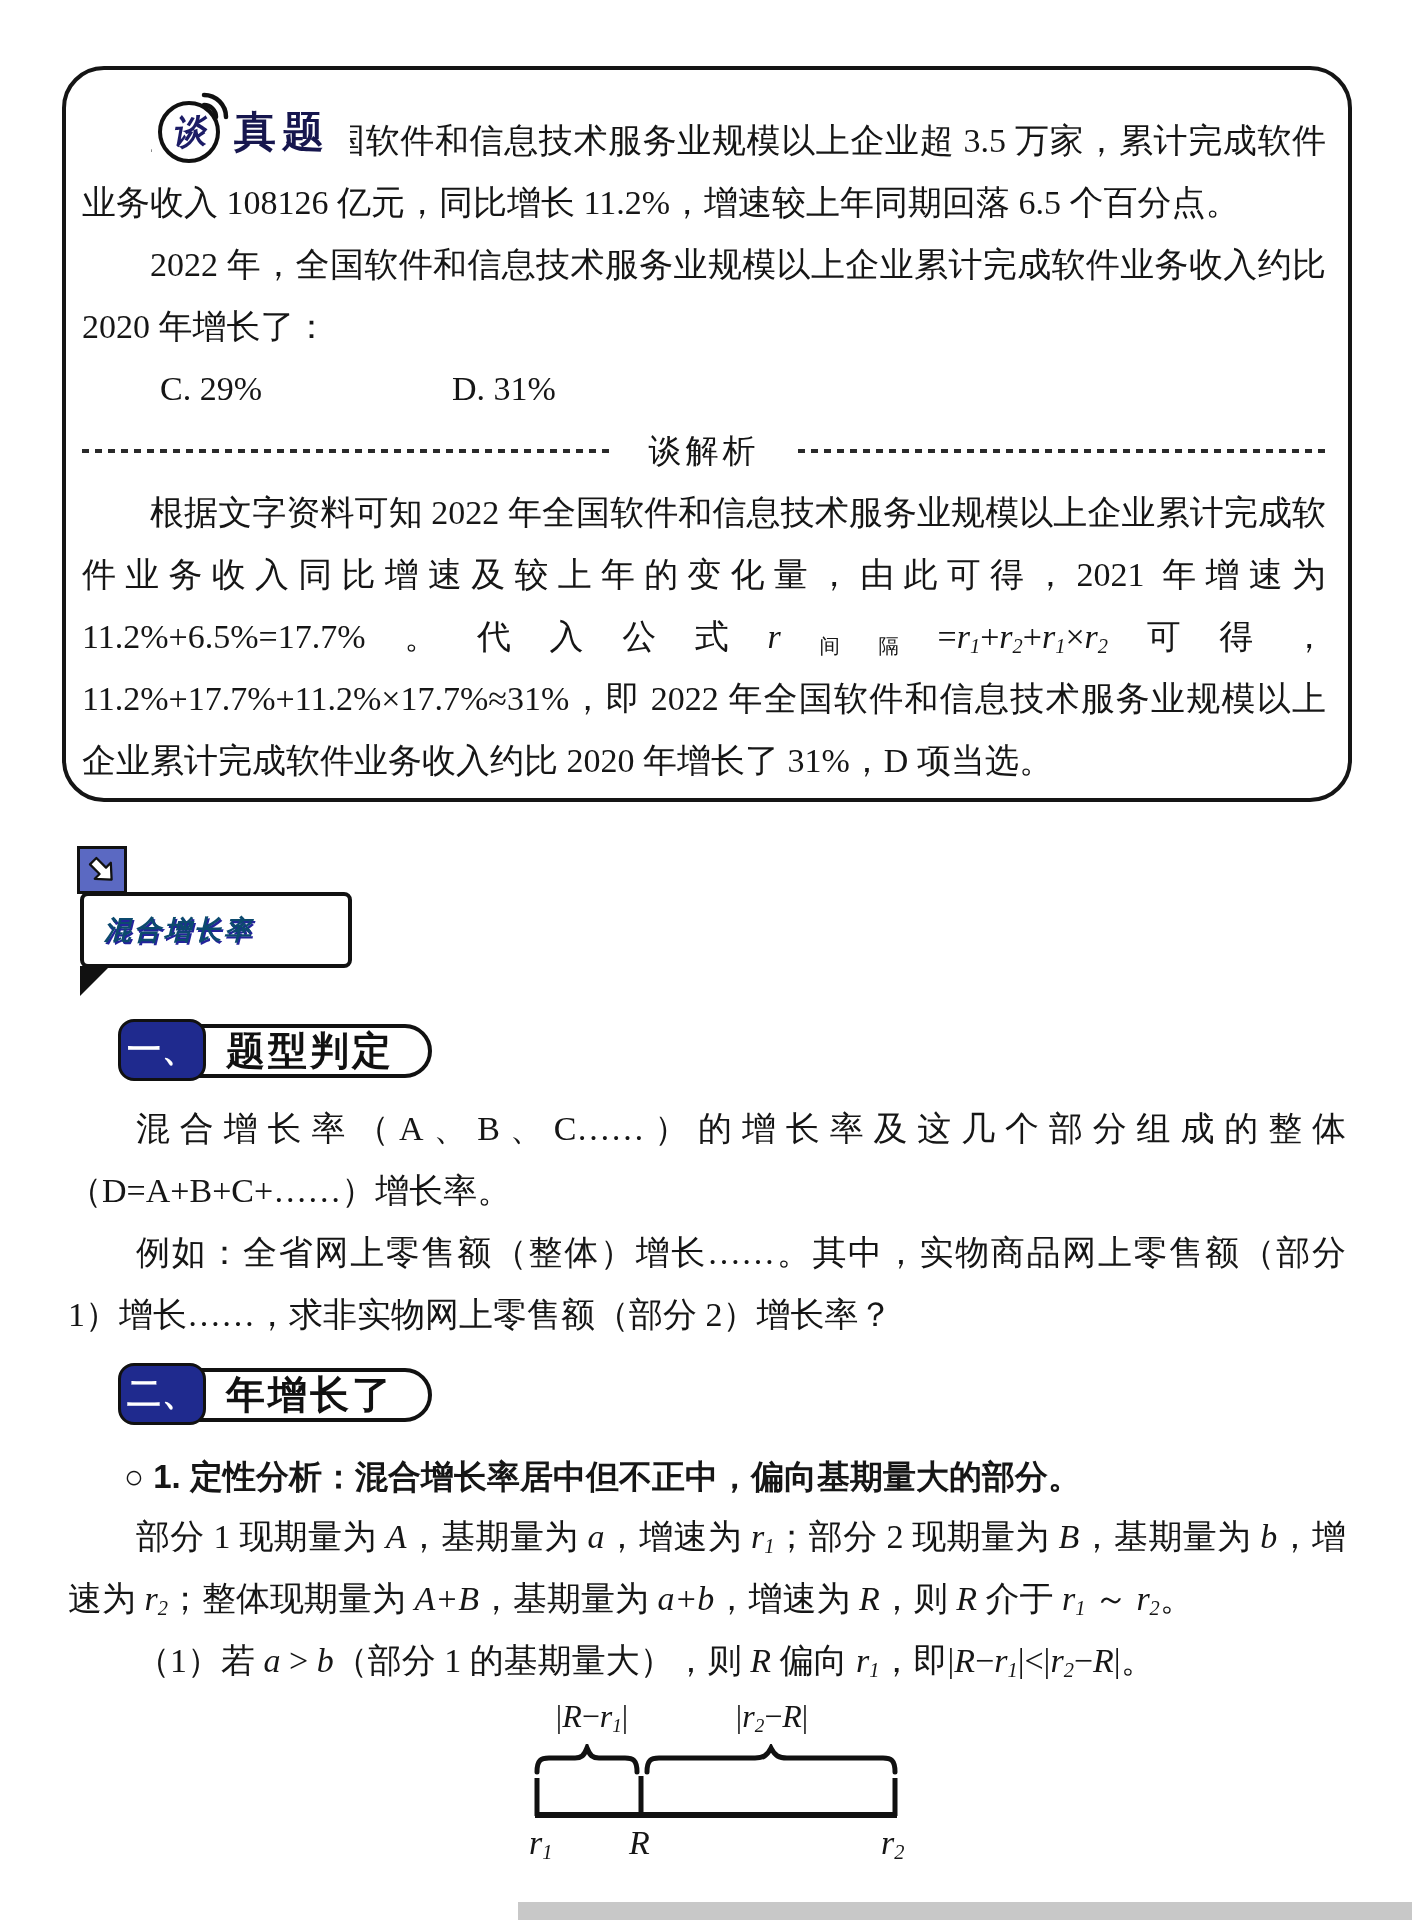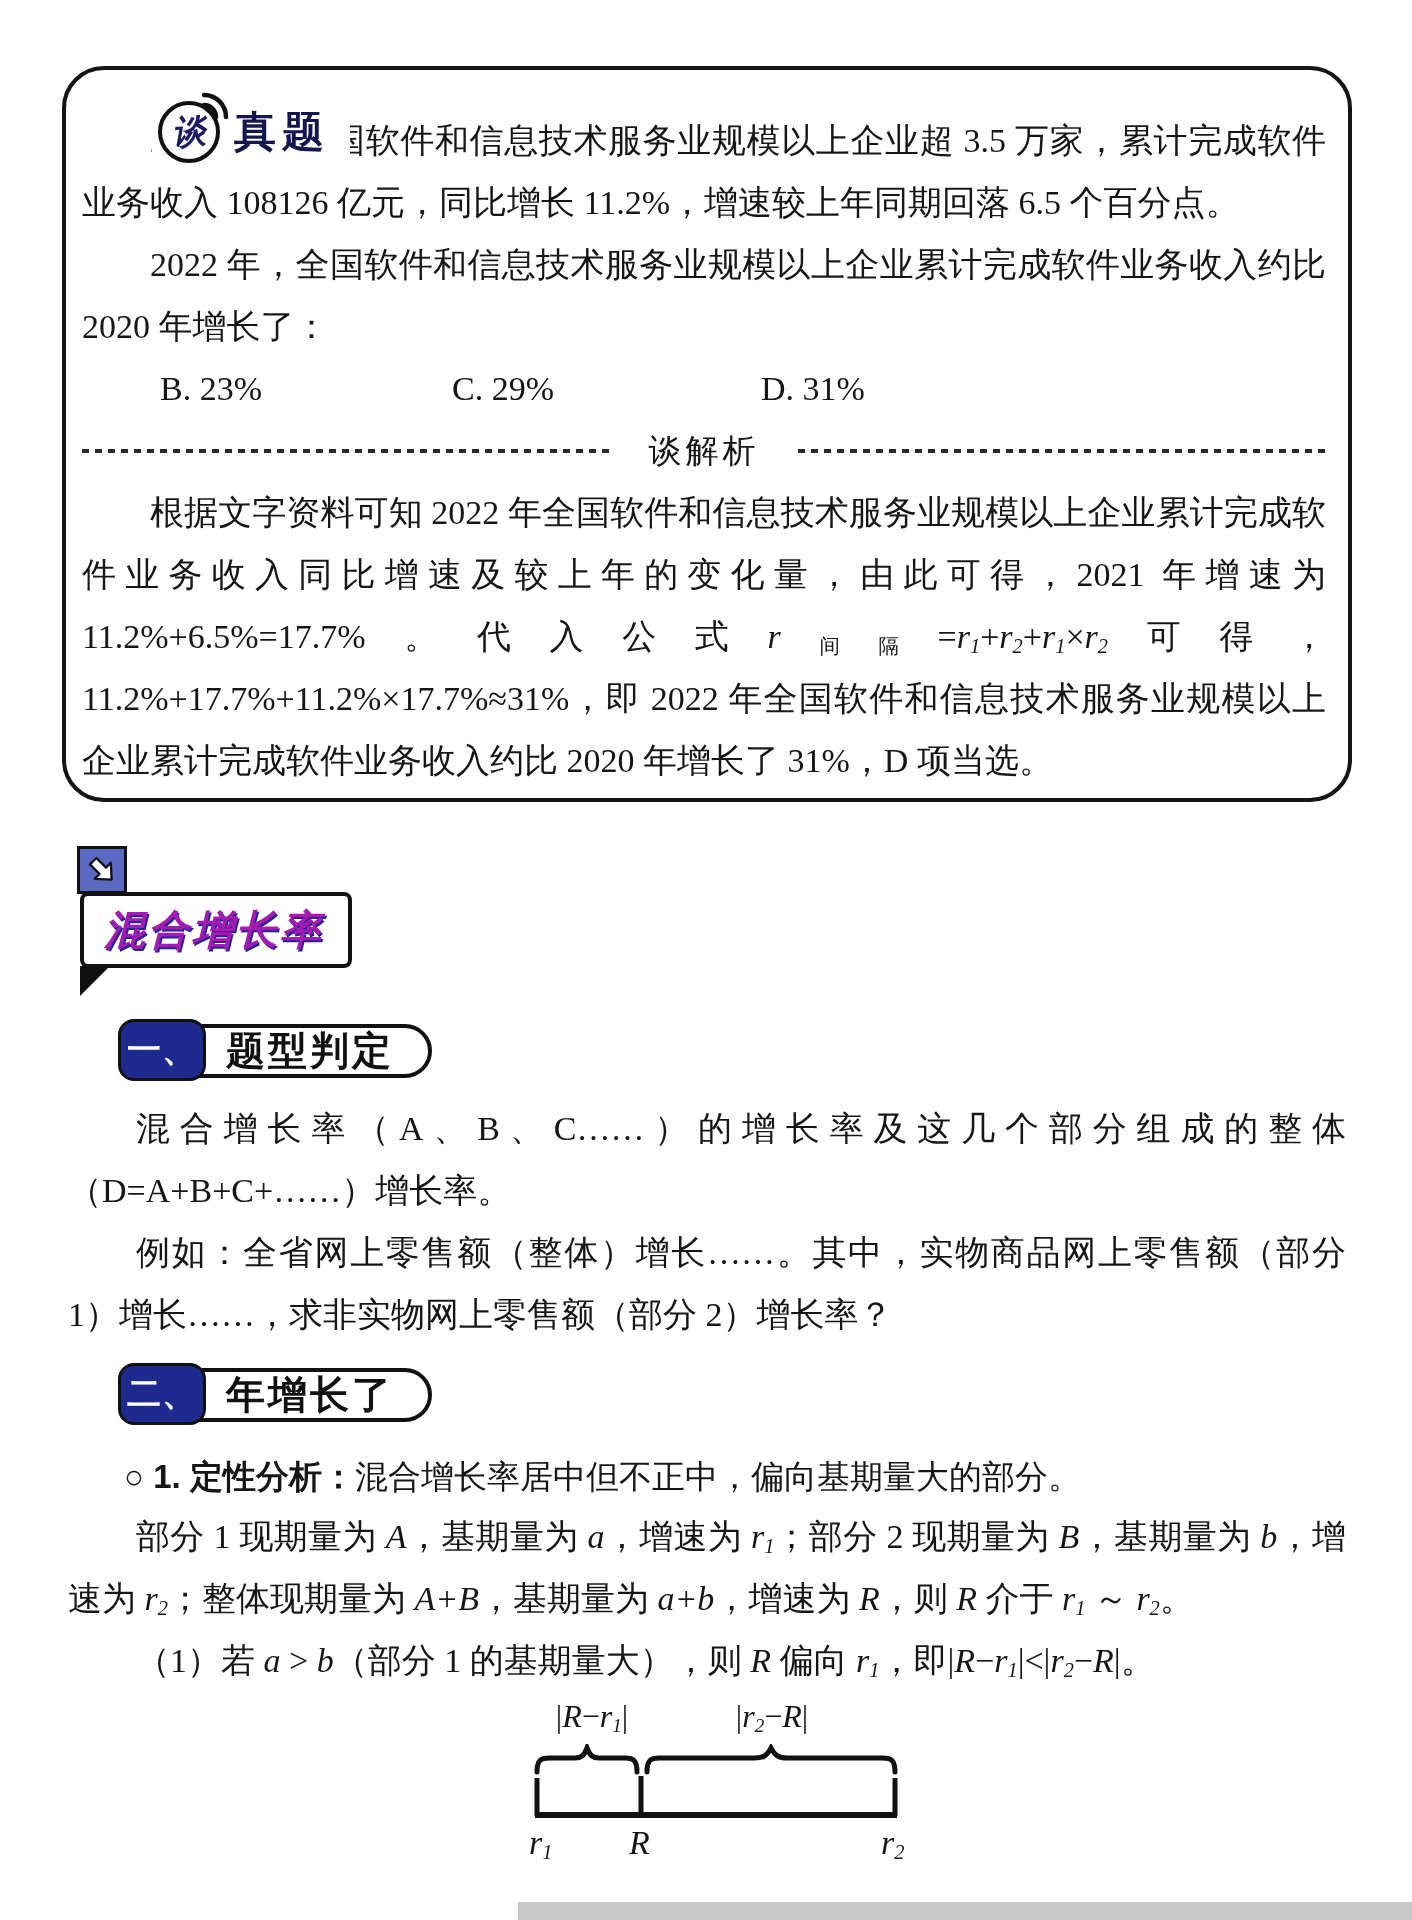--- a/index.html
+++ b/index.html
@@ -52,21 +52,21 @@
     border:3px solid #111;box-sizing:border-box;z-index:3;
     display:flex;align-items:center;justify-content:center;
   }
   .sec-banner{
     position:absolute;left:3px;top:46px;width:272px;height:76px;background:#fff;
     border:4px solid #111;border-radius:8px;box-sizing:border-box;
     display:flex;align-items:center;padding-left:20px;z-index:2;
   }
   .sec-title{
     font-family:"Liberation Sans","DejaVu Sans",sans-serif;font-weight:bold;font-style:italic;
-    font-size:41px;color:#a21caf;letter-spacing:3px;text-shadow:1.5px 1.5px 0 #23239b;
+    font-size:27px;color:#0c4a6e;letter-spacing:3px;text-shadow:1.5px 1.5px 0 #23239b;
     white-space:nowrap;
   }
   .sec-tail{
     position:absolute;left:3px;top:120px;width:0;height:0;z-index:1;
     border-top:30px solid #111;border-right:30px solid transparent;
   }
 
   
   .pill{
     position:absolute;left:122px;height:54px;border:4px solid #111;border-radius:30px;
@@ -125,21 +125,20 @@
         <path d="M8 8 A22 22 0 0 1 30 30" fill="none" stroke="#111" stroke-width="4.5" stroke-linecap="round"></path>
       </svg>
     </span>
     <span class="badge-label">真题</span>
   </div>
 
   <div class="qcontent">
     <p class="para">2022 年，全国软件和信息技术服务业规模以上企业超 3.5 万家，累计完成软件业务收入 108126 亿元，同比增长 11.2%，增速较上年同期回落 6.5 个百分点。</p>
     <p class="para">2022 年，全国软件和信息技术服务业规模以上企业累计完成软件业务收入约比 2020 年增长了：</p>
     <div class="options">
-      <span class="opt">B. 23%</span>
       <span class="opt">C. 29%</span>
       <span class="opt">D. 31%</span>
     </div>
     <div class="divider">
       <span class="dash"></span>
       <span class="divider-label">谈解析</span>
       <span class="dash"></span>
     </div>
     <p class="para"><span>根据文字资料可知 2022 年全国软件和信息技术服务业规模以上企业累计完成软件业务收入同比增速及较上年的变化量，由此可得，2021 年增速为11.2%+6.5%=17.7%。代入公式</span><span style="font-style: italic;">r</span><sub>间隔</sub><span>=</span><span style="font-style: italic;">r</span><sub style="font-style: italic;">1</sub><span>+</span><span style="font-style: italic;">r</span><sub style="font-style: italic;">2</sub><span>+</span><span style="font-style: italic;">r</span><sub style="font-style: italic;">1</sub><span>×</span><span style="font-style: italic;">r</span><sub style="font-style: italic;">2</sub><span>可得，11.2%+17.7%+11.2%×17.7%≈31%，即 2022 年全国软件和信息技术服务业规模以上企业累计完成软件业务收入约比 2020 年增长了 31%，D 项当选。</span></p>
   </div>
@@ -165,21 +164,21 @@
 </div>
 
 <p class="bodypara" id="ptype1">混合增长率（A、B、C……）的增长率及这几个部分组成的整体（D=A+B+C+……）增长率。</p>
 <p class="bodypara" id="ptype2">例如：全省网上零售额（整体）增长……。其中，实物商品网上零售额（部分 1）增长……，求非实物网上零售额（部分 2）增长率？</p>
 
 <div class="pill" id="pill2">
   <span class="pill-num">二、</span>
   <span class="pill-title">年增长了</span>
 </div>
 
-<p class="bodypara" id="method1"><span style="font-weight: bold;">○ 1. 定性分析：</span><span style="font-weight: normal;">混合增长率居中但不正中，偏向基期量大的部分。</span></p>
+<p class="bodypara" id="method1"><span style="font-weight: bold;">○ 1. 定性分析：</span><span style="font-weight: bold;">混合增长率居中但不正中，偏向基期量大的部分。</span></p>
 <p class="bodypara" id="method2"><span>部分 1 现期量为 </span><span style="font-style: italic;">A</span><span>，基期量为 </span><span style="font-style: italic;">a</span><span>，增速为 </span><span style="font-style: italic;">r</span><sub style="font-style: italic;">1</sub><span>；部分 2 现期量为 </span><span style="font-style: italic;">B</span><span>，基期量为 </span><span style="font-style: italic;">b</span><span>，增速为 </span><span style="font-style: italic;">r</span><sub style="font-style: italic;">2</sub><span>；整体现期量为 </span><span style="font-style: italic;">A+B</span><span>，基期量为 </span><span style="font-style: italic;">a+b</span><span>，增速为 </span><span style="font-style: italic;">R</span><span>，则 </span><span style="font-style: italic;">R</span><span> 介于 </span><span style="font-style: italic;">r</span><sub style="font-style: italic;">1</sub><span> ～ </span><span style="font-style: italic;">r</span><sub style="font-style: italic;">2</sub><span>。</span></p>
 <p class="bodypara" id="method3"><span>（1）若 </span><span style="font-style: italic;">a</span><span> &gt; </span><span style="font-style: italic;">b</span><span>（部分 1 的基期量大），则 </span><span style="font-style: italic;">R</span><span> 偏向 </span><span style="font-style: italic;">r</span><sub style="font-style: italic;">1</sub><span>，即|</span><span style="font-style: italic;">R</span><span>−</span><span style="font-style: italic;">r</span><sub style="font-style: italic;">1</sub><span>|&lt;|</span><span style="font-style: italic;">r</span><sub style="font-style: italic;">2</sub><span>−</span><span style="font-style: italic;">R</span><span>|。</span></p>
 
 <div class="diagram">
   <span class="dlabel" id="dlabel-left"><span>|</span><span style="font-style: italic;">R</span><span>−</span><span style="font-style: italic;">r</span><sub style="font-style: italic;">1</sub><span>|</span></span>
   <span class="dlabel" id="dlabel-right"><span>|</span><span style="font-style: italic;">r</span><sub style="font-style: italic;">2</sub><span>−</span><span style="font-style: italic;">R</span><span>|</span></span>
   <svg class="dsvg" width="370" height="80" viewBox="0 0 370 80">
     <path d="M4 28 C4 16 8 14 16 14 L42 14 C48 14 51 12 54 4 C57 12 60 14 66 14 L92 14 C100 14 104 16 104 28" fill="none" stroke="#111" stroke-width="5" stroke-linecap="round"></path>
     <path d="M114 28 C114 16 118 14 126 14 L222 14 C230 14 234 12 238 4 C242 12 246 14 254 14 L350 14 C358 14 362 16 362 28" fill="none" stroke="#111" stroke-width="5" stroke-linecap="round"></path>
     <path d="M4 34 L4 72" stroke="#111" stroke-width="5"></path>

